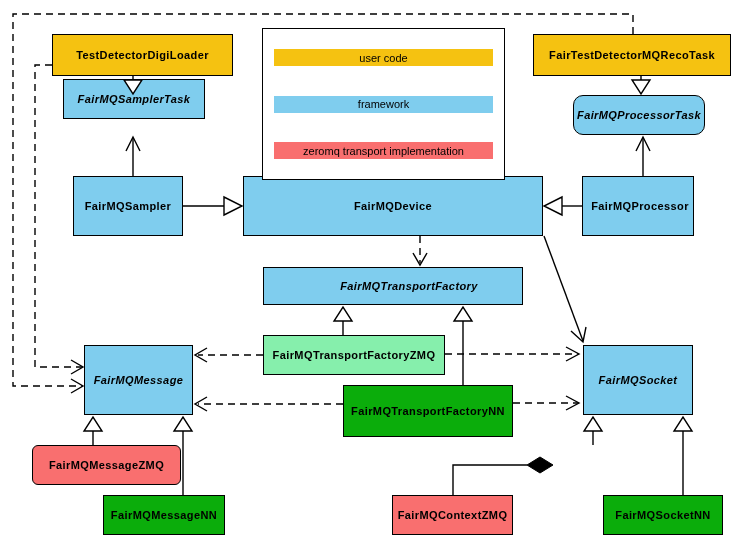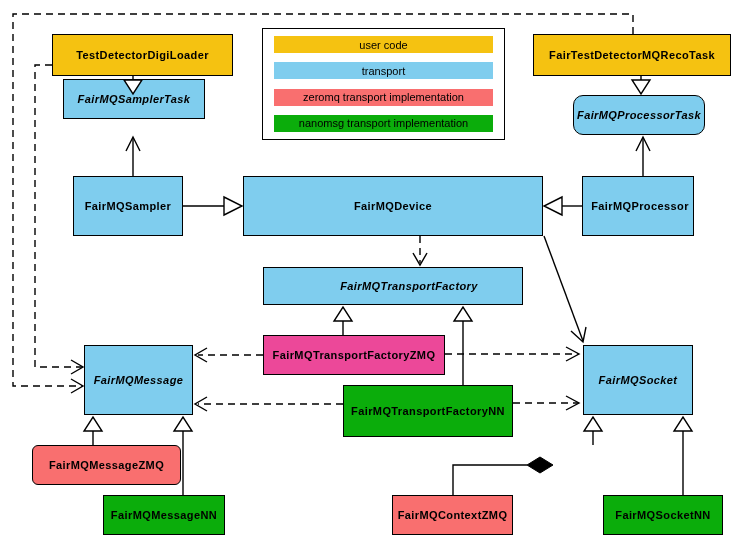--- a/index.html
+++ b/index.html
@@ -8,24 +8,24 @@
     font-family:"Liberation Sans",sans-serif;overflow:hidden;
   }
   .node{
     position:absolute;display:flex;align-items:center;justify-content:center;
     border:1.6px solid #000;box-sizing:border-box;
     font-size:11px;font-weight:700;color:#000;text-align:center;
     letter-spacing:0.4px;line-height:1.1;padding:0 4px;
   }
   .node.abstract{font-style:italic;}
   #legend{
-    position:absolute;left:262px;top:28px;width:243px;height:112px;
+    position:absolute;left:262px;top:28px;width:243px;height:152px;
     border:1.6px solid #000;box-sizing:border-box;background:#fff;
     display:flex;flex-direction:column;justify-content:space-between;
-    padding:7px 11px;
+    padding:20px 11px;
   }
   .legend-bar{
     height:17px;display:flex;align-items:center;justify-content:center;
     font-size:11px;color:#000;font-weight:400;
   }
   svg.edges{position:absolute;left:0;top:0;pointer-events:none;}
   svg .solid{stroke:#000;stroke-width:1.4;fill:none;}
   svg .dashed{stroke:#000;stroke-width:1.4;fill:none;stroke-dasharray:7 5;}
   svg .tri{fill:#fff;stroke:#000;stroke-width:1.4;}
   svg .openarrow{fill:none;stroke:#000;stroke-width:1.4;}
@@ -45,42 +45,41 @@
   <div class="node abstract" style="left: 573px; top: 95px; width: 132px; height: 40px; background: rgb(127, 205, 238); border-radius: 10px;">FairMQProcessorTask</div>
 
   <div class="node" style="left: 73px; top: 176px; width: 110px; height: 60px; background: rgb(127, 205, 238);">FairMQSampler</div>
 
   <div class="node" style="left: 243px; top: 176px; width: 300px; height: 60px; background: rgb(127, 205, 238);">FairMQDevice</div>
 
   <div class="node" style="left: 582px; top: 176px; width: 112px; height: 60px; background: rgb(127, 205, 238); padding-left: 8px;">FairMQProcessor</div>
 
   <div class="node abstract" style="left: 263px; top: 267px; width: 260px; height: 38px; background: rgb(127, 205, 238); padding-left: 36px;">FairMQTransportFactory</div>
 
-  <div class="node" style="left: 263px; top: 335px; width: 182px; height: 40px; background: #ec4899;">FairMQTransportFactoryZMQ</div>
+  <div class="node" style="left: 263px; top: 335px; width: 182px; height: 40px; background: #86efac;">FairMQTransportFactoryZMQ</div>
 
   <div class="node" style="left: 343px; top: 385px; width: 170px; height: 52px; background: rgb(11, 173, 11);">FairMQTransportFactoryNN</div>
 
   <div class="node abstract" style="left: 84px; top: 345px; width: 109px; height: 70px; background: rgb(127, 205, 238);">FairMQMessage</div>
 
   <div class="node abstract" style="left: 583px; top: 345px; width: 110px; height: 70px; background: rgb(127, 205, 238);">FairMQSocket</div>
 
   <div class="node" style="left: 32px; top: 445px; width: 149px; height: 40px; background: rgb(249, 111, 111); border-radius: 6px;">FairMQMessageZMQ</div>
 
   <div class="node" style="left: 103px; top: 495px; width: 122px; height: 40px; background: rgb(11, 173, 11);">FairMQMessageNN</div>
 
   <div class="node" style="left: 392px; top: 495px; width: 121px; height: 40px; background: rgb(249, 111, 111);">FairMQContextZMQ</div>
 
 
   <div class="node" style="left: 603px; top: 495px; width: 120px; height: 40px; background: rgb(11, 173, 11);">FairMQSocketNN</div>
 
   <div id="legend">
     <div class="legend-bar" style="background: rgb(245, 194, 17);">user code</div>
-    <div class="legend-bar" style="background: rgb(127, 205, 238);">transport</div>
+    <div class="legend-bar" style="background: rgb(127, 205, 238);">framework</div>
     <div class="legend-bar" style="background: rgb(249, 111, 111);">zeromq transport implementation</div>
-    <div class="legend-bar" style="background: rgb(11, 173, 11);">nanomsg transport implementation</div>
   </div>
 
   <svg class="edges" width="748" height="549" viewBox="0 0 748 549">
 
     <g>
       <line class="solid" x1="133" y1="76" x2="133" y2="80"></line>
       <polygon class="tri" points="124,80 142,80 133,94"></polygon>
     </g>
 
     <g>

